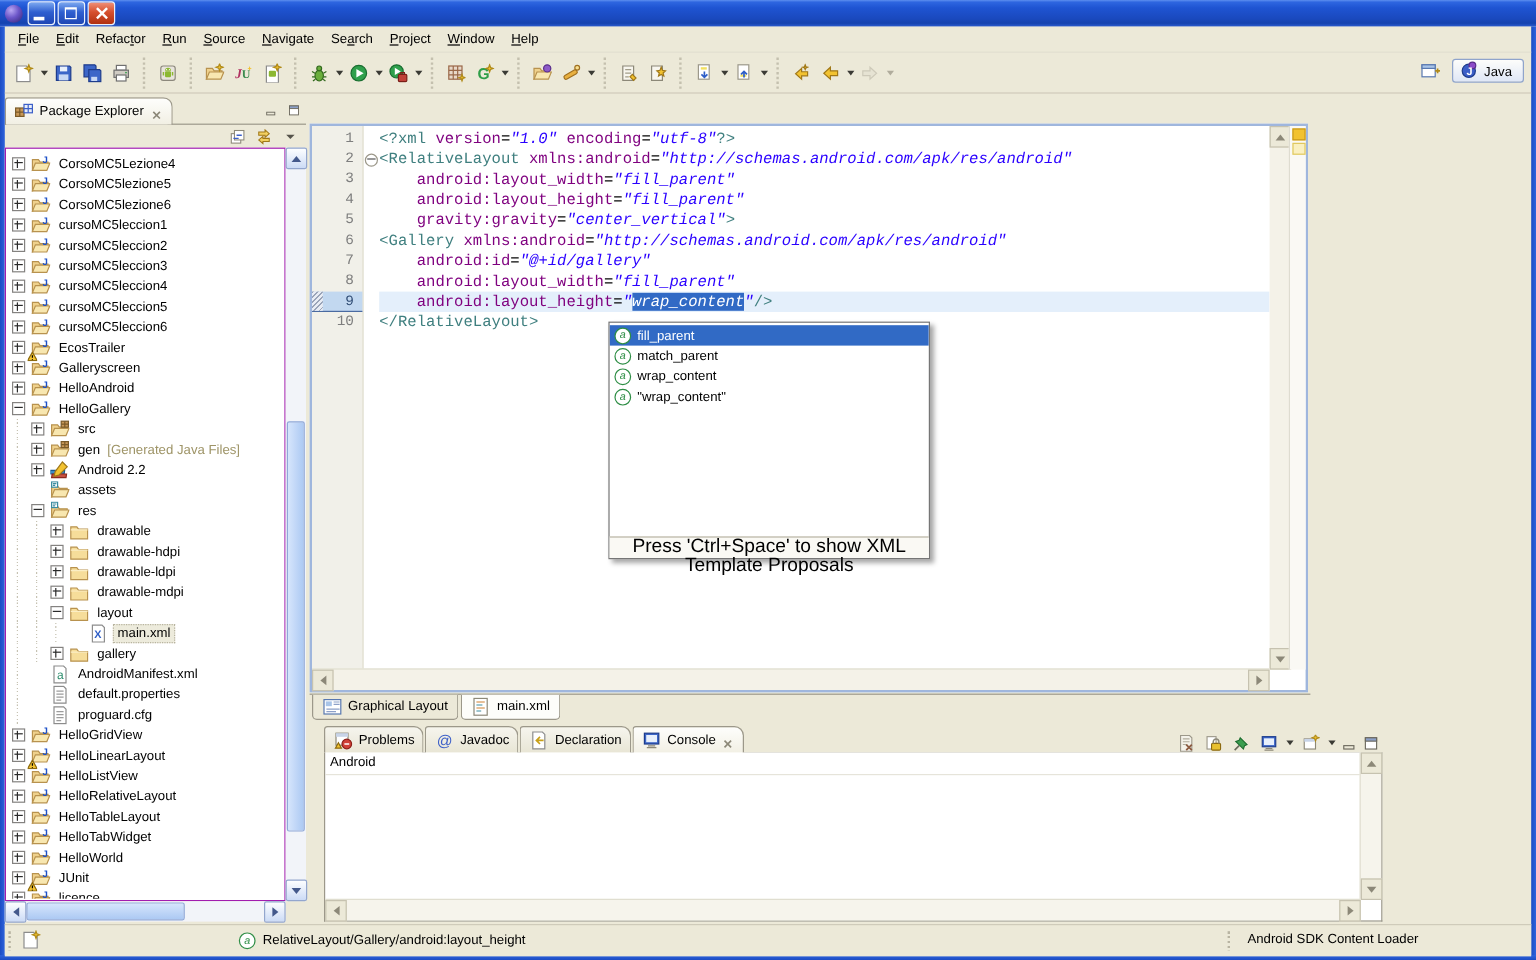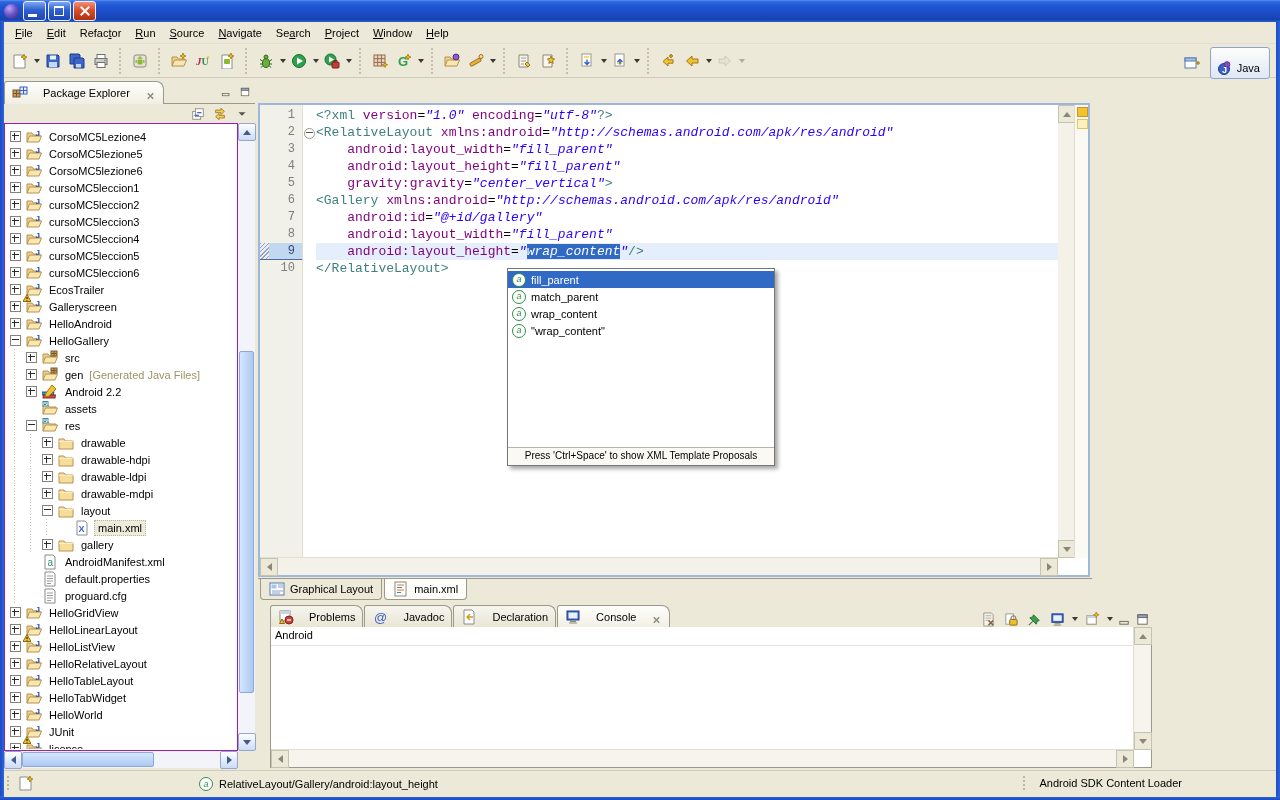--- a/index.html
+++ b/index.html
@@ -33,27 +33,27 @@
   .toolbar{position:absolute;left:4px;top:44px;right:4px;height:33px;display:flex;align-items:center;
     border-bottom:1px solid #CFCBBA}
   .tgroup{display:flex;align-items:center;height:26px;padding:0 4px}
   .tgroup+.tgroup{border-left:2px dotted #C4C0AE;margin-left:2px;padding-left:7px}
   .tbtn{width:24px;height:24px;display:flex;align-items:center;justify-content:center;border-radius:2px}
   .tbtn svg{width:16px;height:16px}
   .tbtn.dis{opacity:.45}
   .dd{width:9px;height:24px;display:flex;align-items:center;justify-content:center}
   .tri{width:0;height:0;border-left:3px solid transparent;border-right:3px solid transparent;border-top:4px solid #3A3A34}
   .persp{position:absolute;right:10px;top:47px;display:flex;align-items:center;gap:6px}
-  .persp-java{display:flex;align-items:center;gap:5px;padding:12px 9px 2px 5px;border:1px solid #8FA4CC;
+  .persp-java{display:flex;align-items:flex-end;gap:5px;padding:0 9px 2px 5px;border:1px solid #8FA4CC;
     border-radius:3px;background:linear-gradient(#FDFDFB,#DFE7F6)}
   .persp-java svg{width:16px;height:16px}
   
   .view{position:absolute}
   .vhead{position:relative;height:23px;border-bottom:1px solid #9C988A}
-  .vtab{position:absolute;left:0;bottom:-1px;height:22px;display:flex;align-items:center;gap:15px;
+  .vtab{position:absolute;left:0;bottom:-1px;height:22px;display:flex;align-items:center;gap:5px;
     padding:0 7px;background:linear-gradient(#FEFEFC,#F1EFE3);border:1px solid #9C988A;border-bottom:none;
     border-radius:3px 8px 0 0;white-space:nowrap}
   .vtab svg{width:16px;height:16px}
   .vtab .closex{width:11px;height:11px}
   .vtab.inactive{background:linear-gradient(#F6F5EE,#E8E5D4)}
   .vctrl{position:absolute;right:3px;top:5px;display:flex;gap:4px}
   .vbtn{width:15px;height:14px;display:flex;align-items:center;justify-content:center}
   .vbtn svg{width:12px;height:12px}
   .vtoolbar{height:20px;display:flex;justify-content:flex-end;align-items:center;gap:3px;padding-right:4px}
   .vtoolbar .tbtn{width:19px;height:18px}
@@ -131,21 +131,21 @@
   
   #popup{position:absolute;left:507px;top:268px;width:266px;height:196px;background:#fff;
     border:1px solid #767676;box-shadow:3px 3px 4px rgba(0,0,0,.35);z-index:50;display:flex;flex-direction:column}
   #popup-items{flex:1;padding-top:2px;overflow:hidden}
   .pitem{display:flex;align-items:center;gap:5px;height:17px;padding:0 4px;white-space:nowrap}
   .pitem.sel{background:#316AC5;color:#fff}
   .a-icon{width:12px;height:12px;border:1px solid #2F8E46;border-radius:50%;color:#2F8E46;
     font-size:9px;font-style:italic;display:inline-flex;align-items:center;justify-content:center;
     background:#fff;flex:0 0 auto;line-height:1}
   .popup-footer{height:17px;border-top:1px solid #B8B4A4;background:#FAF9F4;text-align:center;
-    font-size:10px;line-height:16px;color:#000}
+    font-size:16px;line-height:16px;color:#000}
   
   #outline-view{left:1094px;top:80px;width:182px;height:520px}
   #outline-body{position:absolute;left:0;top:23px;right:0;bottom:0;background:#fff;border:1px solid #9C988A;border-top:none}
   
   #console-view{left:270px;top:604px;width:882px;height:164px}
   #console-tabs{position:relative;height:23px;border-bottom:1px solid #9C988A;display:flex;align-items:flex-end}
   #console-tabs .vtab{position:relative;bottom:-1px;margin-right:1px}
   #console-right{position:absolute;right:2px;top:3px;display:flex;align-items:center;gap:3px}
   #console-right .tbtn{width:20px;height:18px}
   #console-right svg{width:15px;height:15px}

